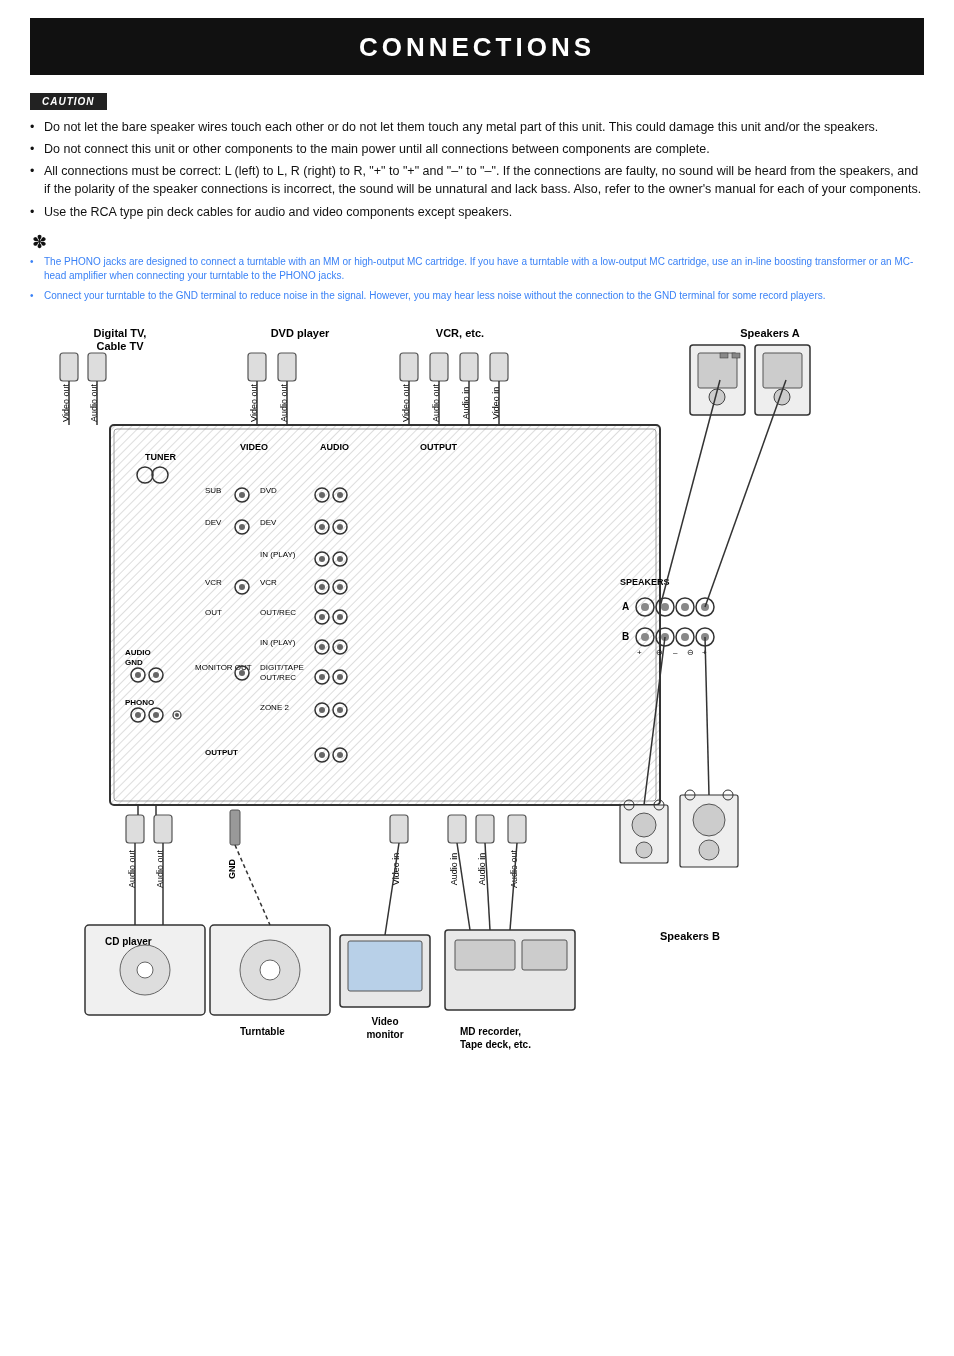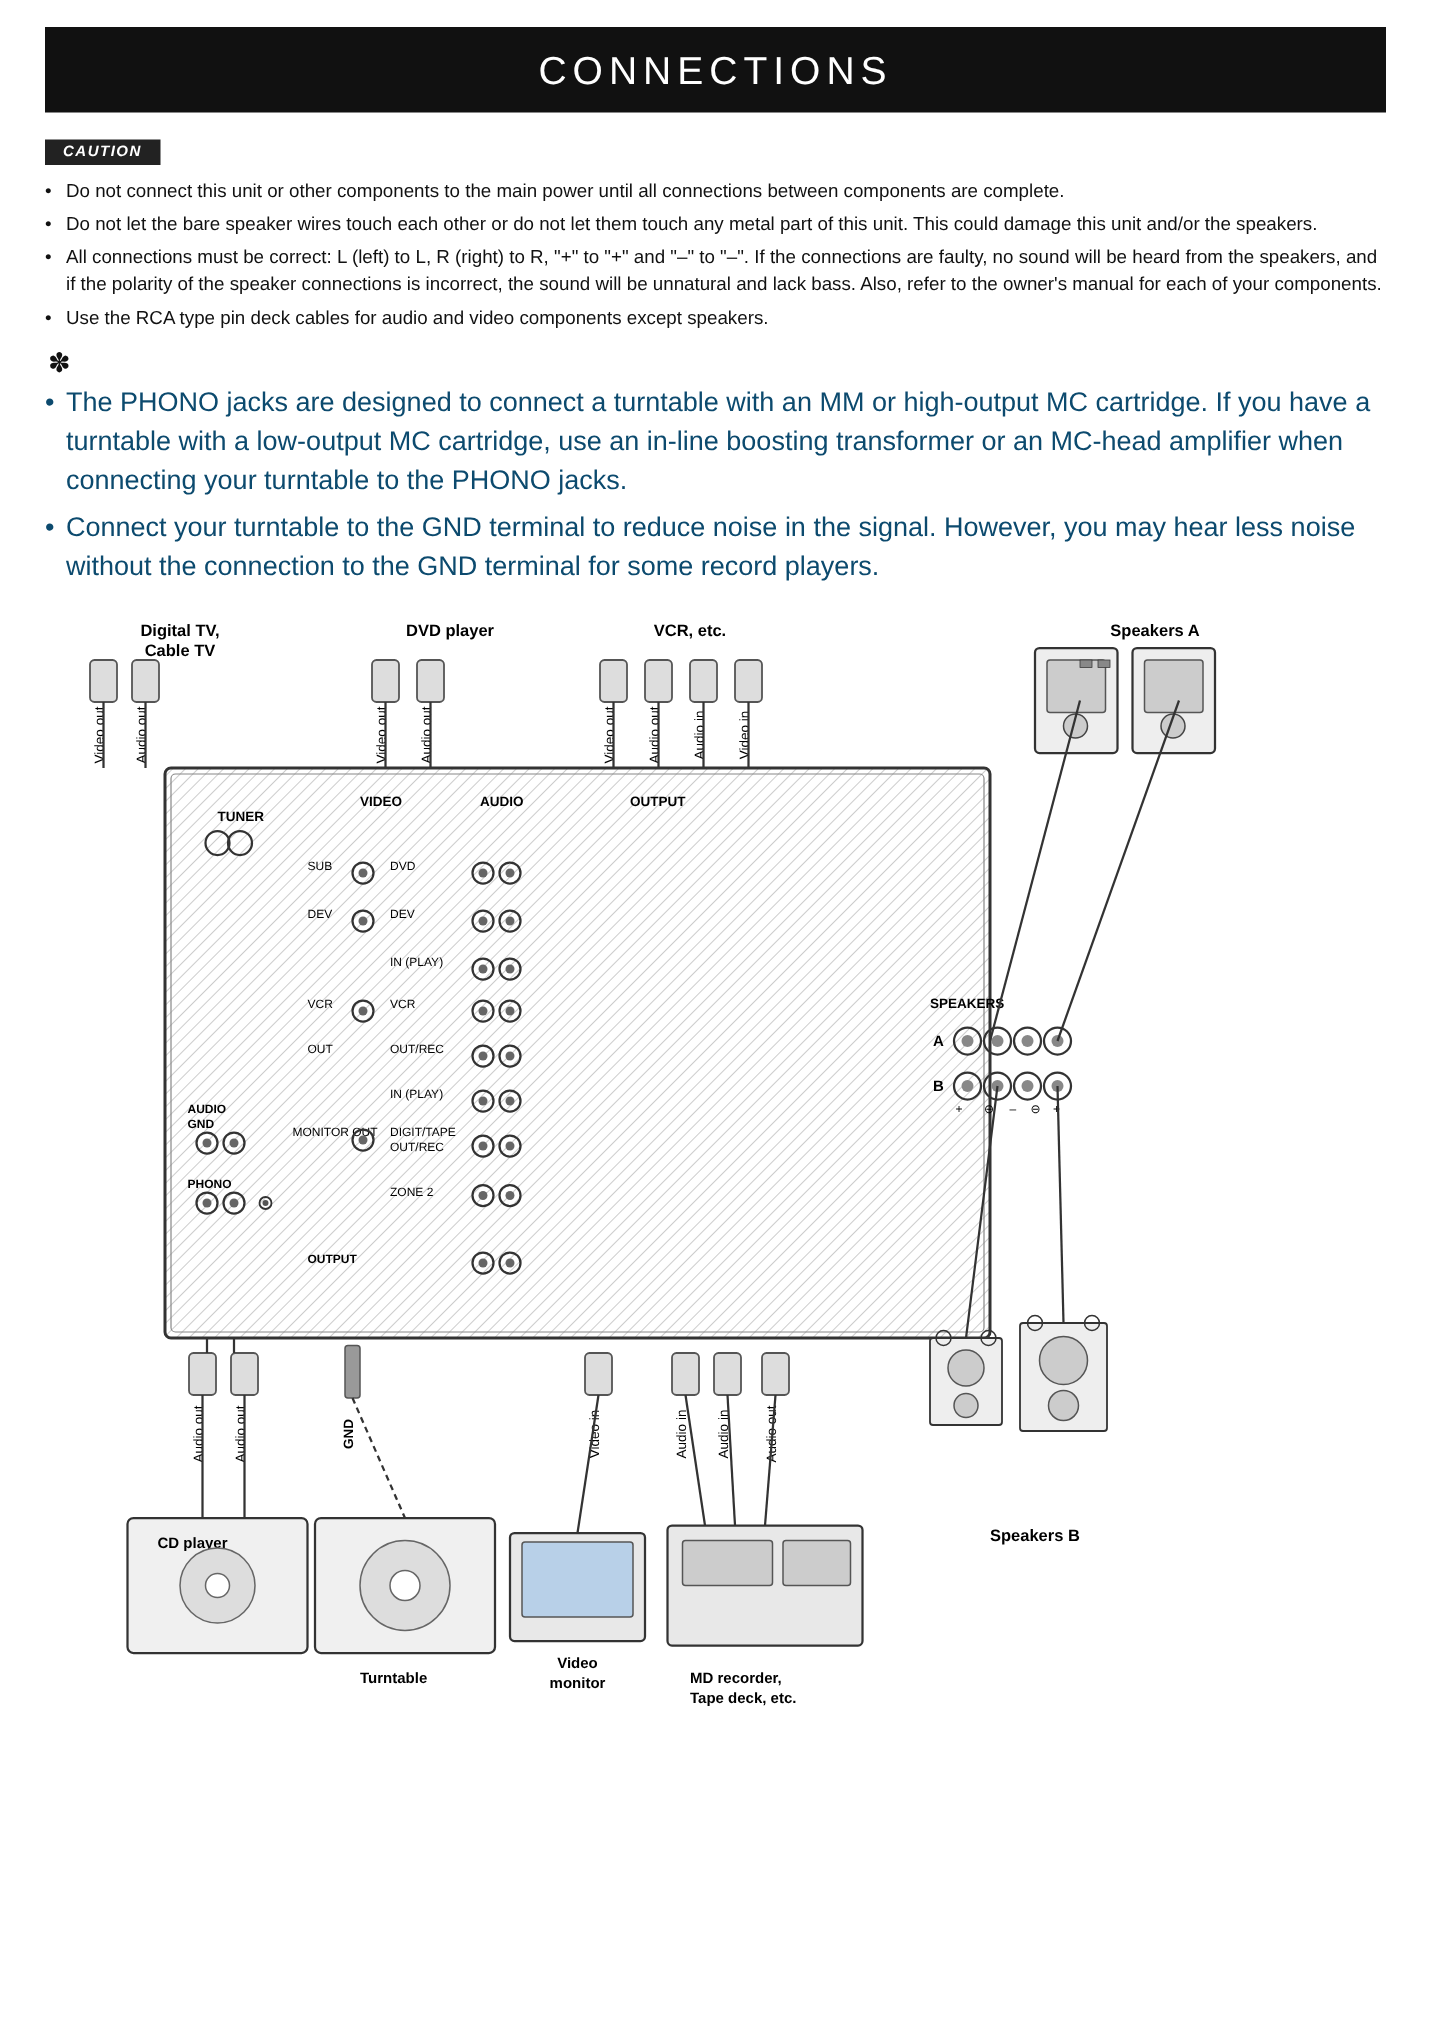--- a/index.html
+++ b/index.html
@@ -10,21 +10,21 @@
       font-family: Arial, Helvetica, sans-serif;
       font-size: 13px;
       color: #111;
     }
 
     .page-title-bar {
       background: #111;
       color: #fff;
       text-align: center;
       font-size: 26px;
-      font-weight: normal;
+      font-weight: bold;
       letter-spacing: 4px;
       padding: 14px 0 12px;
       margin: 18px 30px 0;
     }
 
     .main-content {
       padding: 0 30px 20px;
     }
 
     .caution-box {
@@ -64,23 +64,23 @@
     }
 
     .note-list {
       list-style: none;
       margin-bottom: 12px;
     }
     .note-list li {
       padding-left: 14px;
       position: relative;
       margin-bottom: 5px;
-      font-size: 18px;
+      font-size: 10px;
       line-height: 1.45;
-      color: #0c4a6e;
+      color: #3b82f6;
     }
     .note-list li::before {
       content: '•';
       position: absolute;
       left: 0;
     }
 
     
     .diagram-container {
       width: 100%;
@@ -97,22 +97,22 @@
 </head>
 <body>
 
 <div class="page-title-bar">CONNECTIONS</div>
 
 <div class="main-content">
 
   <div class="caution-box">CAUTION</div>
 
   <ul class="bullet-list">
+    <li>Do not let the bare speaker wires touch each other or do not let them touch any metal part of this unit. This could damage this unit and/or the speakers.</li>
     <li>Do not connect this unit or other components to the main power until all connections between components are complete.</li>
-    <li>Do not let the bare speaker wires touch each other or do not let them touch any metal part of this unit. This could damage this unit and/or the speakers.</li>
     <li>All connections must be correct: L (left) to L, R (right) to R, "+" to "+" and "–" to "–". If the connections are faulty, no sound will be heard from the speakers, and if the polarity of the speaker connections is incorrect, the sound will be unnatural and lack bass. Also, refer to the owner's manual for each of your components.</li>
     <li>Use the RCA type pin deck cables for audio and video components except speakers.</li>
   </ul>
 
   <span class="sun-symbol">✽</span>
 
   <ul class="note-list">
     <li>The PHONO jacks are designed to connect a turntable with an MM or high-output MC cartridge. If you have a turntable with a low-output MC cartridge, use an in-line boosting transformer or an MC-head amplifier when connecting your turntable to the PHONO jacks.</li>
     <li>Connect your turntable to the GND terminal to reduce noise in the signal. However, you may hear less noise without the connection to the GND terminal for some record players.</li>
   </ul>

